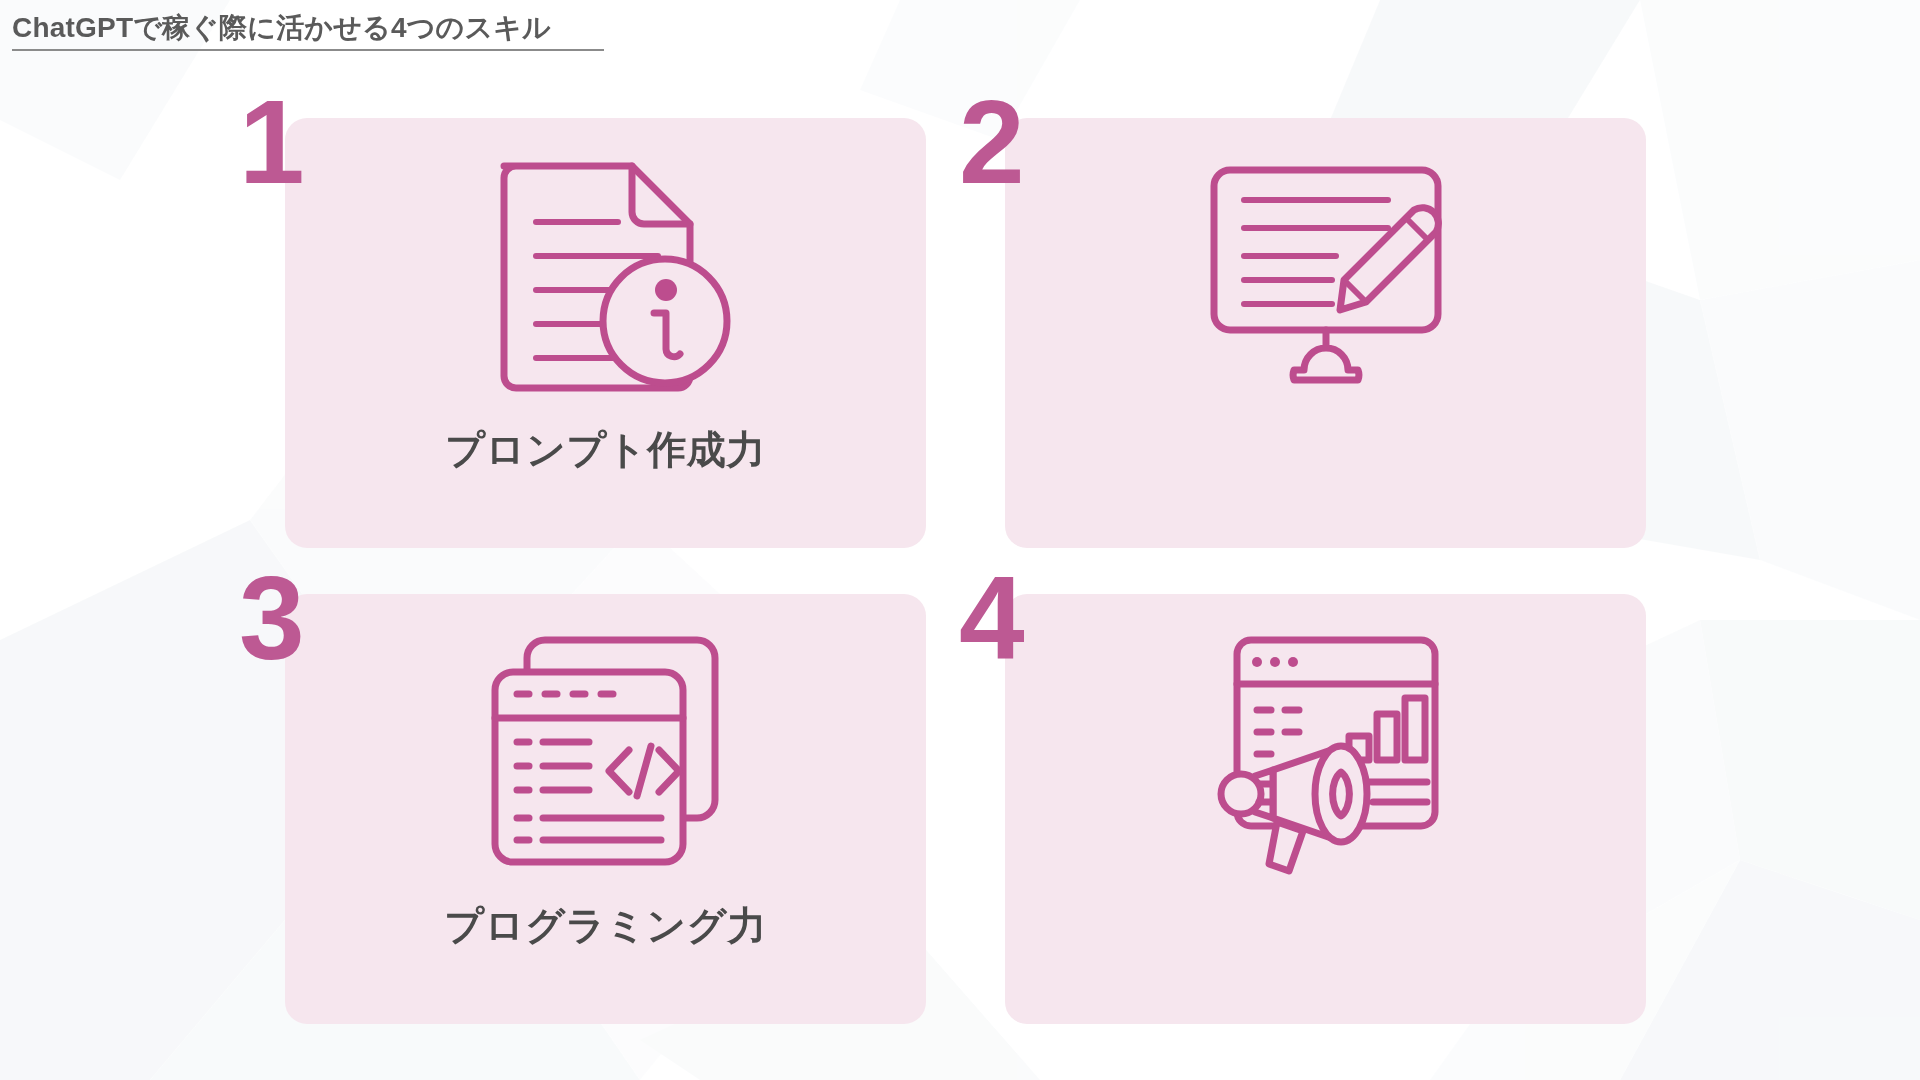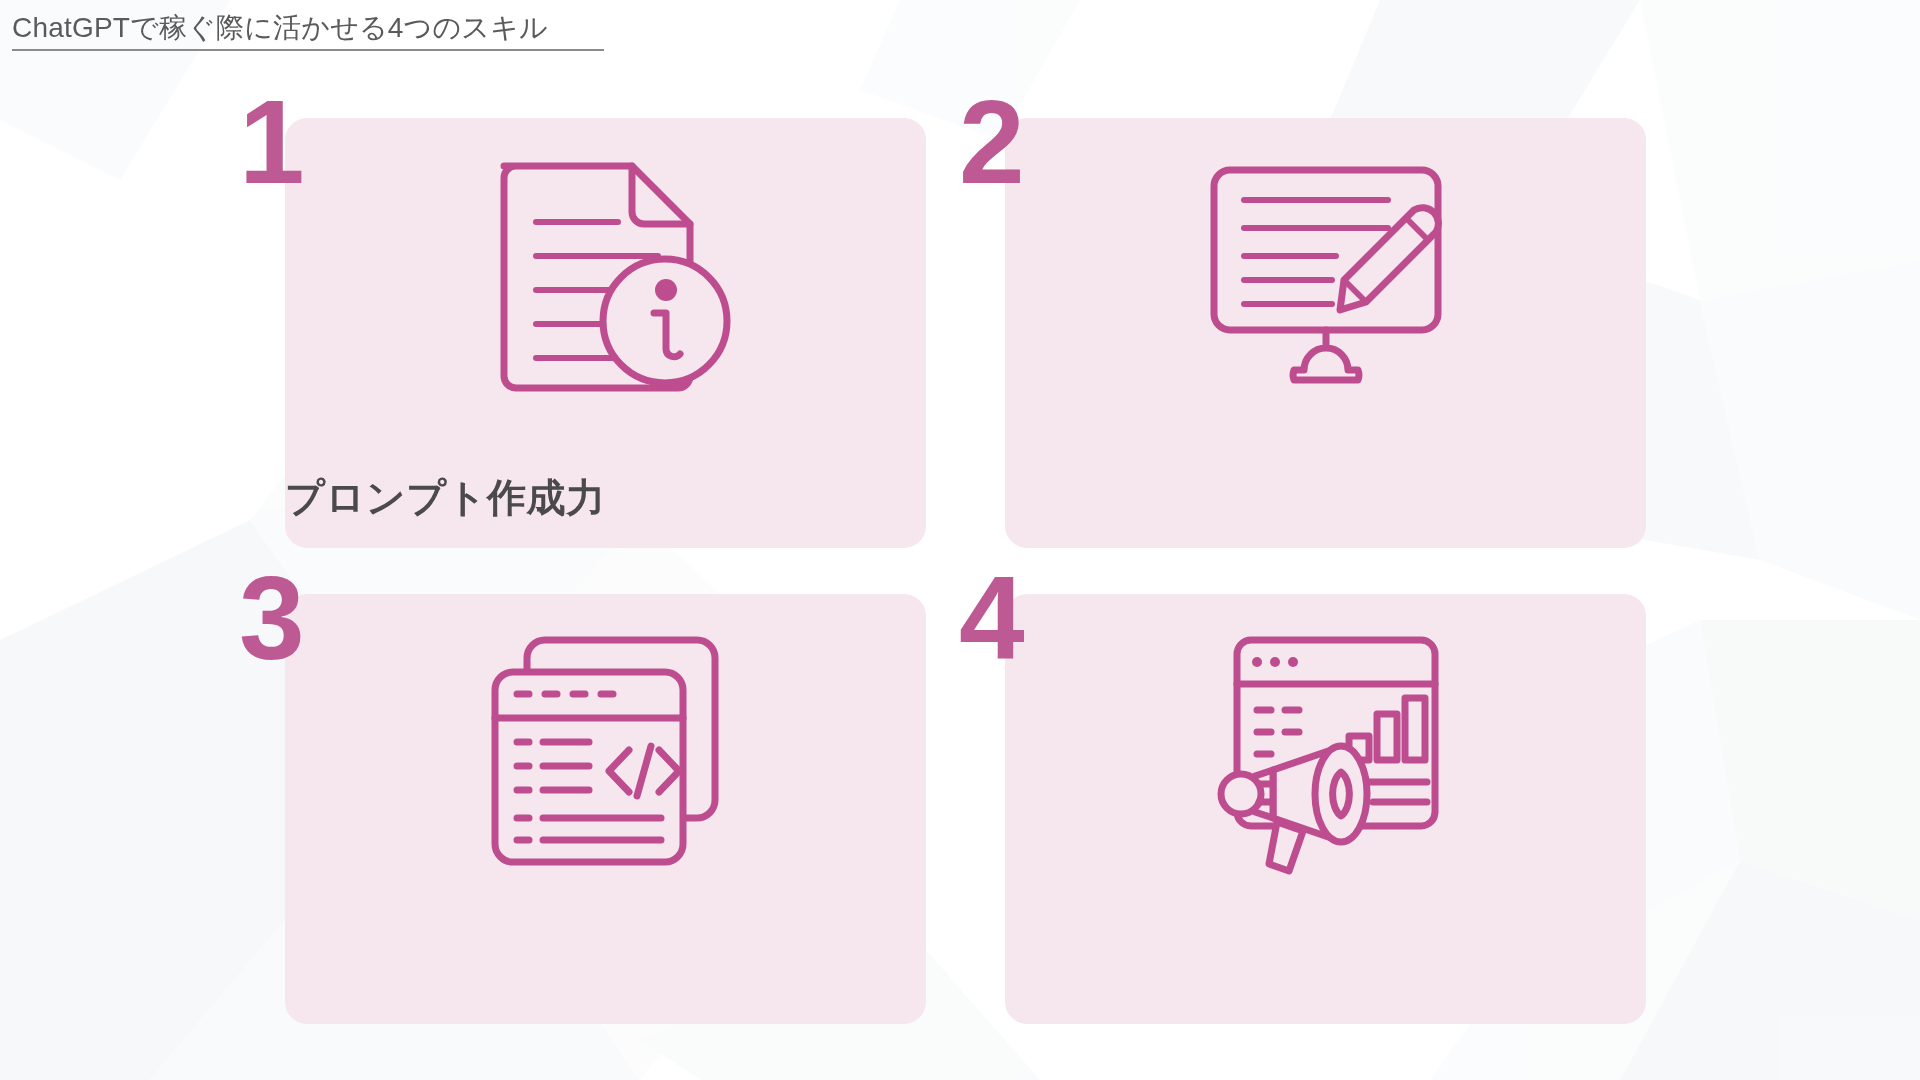--- a/index.html
+++ b/index.html
@@ -28,21 +28,21 @@
     position: absolute;
     left: 12px;
     top: 8px;
     width: 700px;
     z-index: 3;
   }
   #slide-title {
     font-size: 28px;
     line-height: 40px;
     color: #5a5a5a;
-    font-weight: 400;
+    font-weight: 700;
     letter-spacing: 0.2px;
     white-space: nowrap;
   }
   #slide-title-rule {
     margin-top: 1px;
     width: 592px;
     height: 2px;
     background: #8b8b8b;
   }
 
@@ -84,27 +84,26 @@
     align-items: center;
     justify-content: center;
   }
   .card-icon-slot svg { display: block; }
 
   .card-label {
     position: absolute;
     left: 0;
     top: 308px;
     width: 641px;
-    text-align: left;
+    text-align: center;
     font-size: 39px;
     line-height: 48px;
     font-weight: bold;
     color: #4a4a4a;
     letter-spacing: 0.5px;
-    margin-top: 48px;
   }
 
   .icon-stroke {
     fill: none;
     stroke: #bd4d8e;
     stroke-width: 7;
     stroke-linecap: round;
     stroke-linejoin: round;
   }
   .icon-stroke-thin {
@@ -222,20 +221,21 @@
           <line x1="36" y1="214" x2="48" y2="214"></line>
           <line x1="62" y1="214" x2="180" y2="214"></line>
         </g>
         <g class="icon-stroke" stroke-width="8">
           <polyline points="148,124 128,145 148,166"></polyline>
           <line x1="170" y1="120" x2="156" y2="170"></line>
           <polyline points="178,124 198,145 178,166"></polyline>
         </g>
       </svg>
     </div>
+    <div class="card-label">プログラミング力</div>
   </div>
 
   <div class="skill-card pos-4">
     <div class="card-number">4</div>
     <div class="card-icon-slot">
       <svg width="250" height="250" viewBox="0 0 250 250" aria-hidden="true">
         <rect class="icon-plate" x="36" y="14" width="198" height="186" rx="14"></rect>
         <line class="icon-stroke" x1="36" y1="58" x2="234" y2="58"></line>
         <g class="icon-fill">
           <circle cx="56" cy="36" r="5"></circle>

